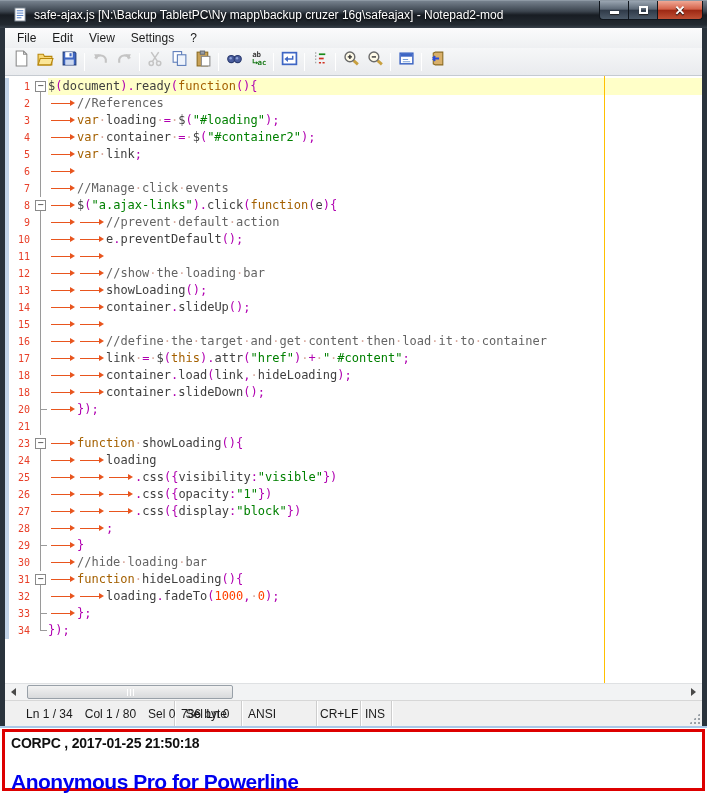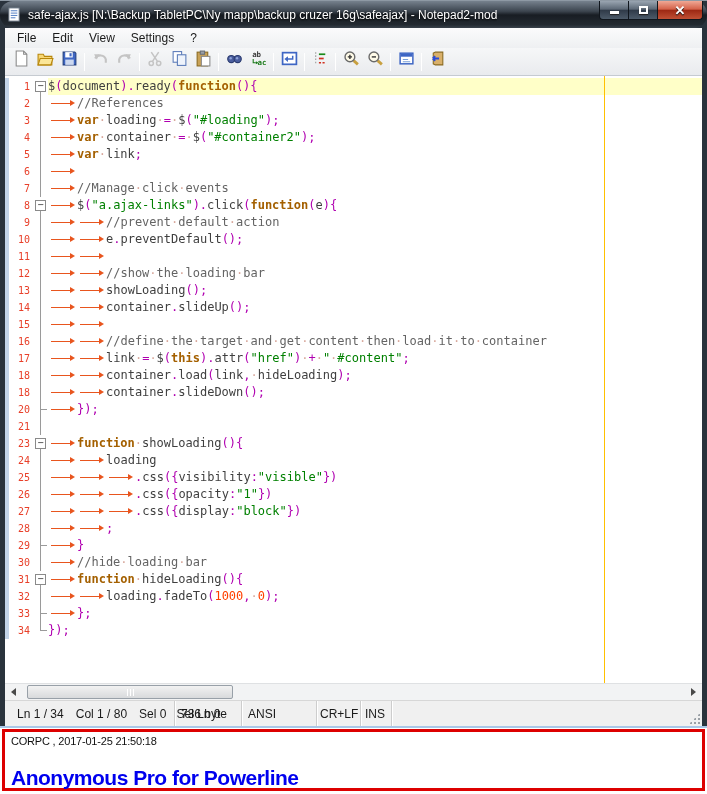--- a/index.html
+++ b/index.html
@@ -8,21 +8,21 @@
     --line-number:#E8402A; --current-line-bg:#FFFFC8; --margin-line:#FFC000;
     --footer-title-blue:#0000EE; --footer-border-red:#DD0000;
   }
   *{box-sizing:border-box;margin:0;padding:0}
   body{background:#fff;font-family:"Liberation Sans",sans-serif;}
   .screen{width:707px;height:794px;overflow:hidden;background:#fff;position:relative}
   
   .appwin{width:707px;height:728px;background:#2a333c;border-top:1px solid #8e99a4}
   .titlebar{height:27px;position:relative;
     background:linear-gradient(#76818d 0%,#3c454f 38%,#181d23 52%,#232a31 88%,#39424b 100%);
-    display:flex;align-items:center;padding-left:7px;border-radius:13px;}
+    display:flex;align-items:center;padding-left:13px;}
   .appicon{width:15px;height:15px;margin-right:6px;flex:0 0 auto}
   .title-text{color:#fff;font-size:12px;text-shadow:0 1px 2px #000;white-space:nowrap;overflow:hidden}
   .capbtns{position:absolute;top:0;right:4px;display:flex}
   .capbtn{height:19px;border:1px solid #10161d;border-top:none;display:flex;align-items:center;justify-content:center;
     color:#fff;font-size:10px;text-shadow:0 1px 1px #000;cursor:default;
     background:linear-gradient(#9aa5b1 0%,#5d6977 45%,#303b49 52%,#4c5a69 100%);}
   .capbtn.min{width:29px;border-bottom-left-radius:4px;border-right:none}
   .capbtn.max{width:29px;border-right:none}
   .capbtn.close{width:46px;border-bottom-right-radius:4px;
     background:linear-gradient(#f0a895 0%,#d4624a 45%,#9e2914 52%,#c05034 100%);}
@@ -47,21 +47,21 @@
   .ln{width:25px;flex:0 0 auto;text-align:right;padding-right:4px;font-size:10px;color:var(--line-number)}
   .fold{width:14px;flex:0 0 auto;position:relative}
   .fold-line::before,.fold-tee::before{content:"";position:absolute;left:6px;top:0;bottom:0;width:1px;background:#9a9a9a}
   .fold-end::before{content:"";position:absolute;left:6px;top:0;height:9px;width:1px;background:#9a9a9a}
   .fold-tee::after,.fold-end::after{content:"";position:absolute;left:7px;top:8px;width:6px;height:1px;background:#9a9a9a}
   .fold-box::before{content:"";position:absolute;left:6px;top:13px;bottom:0;width:1px;background:#9a9a9a}
   .fbox{position:absolute;left:1px;top:3px;width:11px;height:11px;border:1px solid #8a8a8a;background:#fff;
     font-size:10px;line-height:8px;text-align:center;color:#444}
   .code{flex:1 1 auto;position:relative;z-index:1}
   .ed-row.current .code{background:var(--current-line-bg)}
-  .tk-k{color:var(--keyword);font-weight:bold}
+  .tk-k{color:var(--keyword);font-weight:normal}
   .tk-d{color:var(--default-text)}
   .tk-c{color:var(--comment)}
   .tk-s{color:var(--string)}
   .tk-o{color:var(--operator)}
   .tk-n{color:var(--number)}
   .tk-w{color:var(--whitespace)}
   .tk-t{display:inline-block;width:29px;height:17px;position:relative;vertical-align:top}
   .tk-t::before{content:"";position:absolute;left:3px;right:7px;top:8px;height:1px;background:var(--tab-arrow)}
   .tk-t::after{content:"";position:absolute;right:2px;top:5px;width:0;height:0;
     border-left:5px solid var(--tab-arrow);border-top:3px solid transparent;border-bottom:3px solid transparent}
@@ -71,29 +71,29 @@
   .hs-arrow.left{left:0}.hs-arrow.right{right:0}
   .tri-l{width:0;height:0;border-right:5px solid #4a4a4a;border-top:4px solid transparent;border-bottom:4px solid transparent}
   .tri-r{width:0;height:0;border-left:5px solid #4a4a4a;border-top:4px solid transparent;border-bottom:4px solid transparent}
   .hs-thumb{position:absolute;left:22px;top:1px;width:206px;height:14px;border:1px solid #98a0a8;border-radius:2px;
     background:linear-gradient(#f2f2f2,#d8dadc);display:flex;align-items:center;justify-content:center;gap:2px}
   .hs-thumb i{width:1px;height:7px;background:#8a9098;border-right:1px solid #fff;display:block}
   
   .statusbar{height:26px;background:#f0f0f0;border-top:1px solid #d7d7d7;display:flex;align-items:center;
     font-size:12px;color:#1a1a1a;position:relative}
   .sseg{height:100%;display:flex;align-items:center;border-right:1px solid #cdcdcd;box-shadow:1px 0 0 #fff;padding:0 6px;white-space:nowrap}
-  .sseg.pos{width:170px;padding-left:12px;gap:0}
+  .sseg.pos{width:170px;padding-left:21px;gap:0}
   .pos span{display:inline-block}
   .grip{position:absolute;right:2px;bottom:2px;width:11px;height:11px;
     background-image:radial-gradient(#9aa0a6 35%,transparent 40%);background-size:4px 4px;
     clip-path:polygon(100% 0,0 100%,100% 100%)}
   
   .win-bottom{height:2px;background:#A9C7E7}
   .footer{margin:1px 2px 0 2px;height:62px;border:3px solid var(--footer-border-red);background:#fff;padding:3px 8px 0 6px}
-  .footer-line1{font-size:11px;font-weight:normal;color:#101010;letter-spacing:-0.2px}
+  .footer-line1{font-size:14px;font-weight:bold;color:#101010;letter-spacing:-0.2px}
   .footer-line2{font-size:21px;font-weight:bold;color:var(--footer-title-blue);margin-top:19px;letter-spacing:-0.5px}
 </style>
 </head>
 <body>
 
 <div class="screen">
   <div class="appwin">
 
     <div class="titlebar">
       <span class="appicon">

